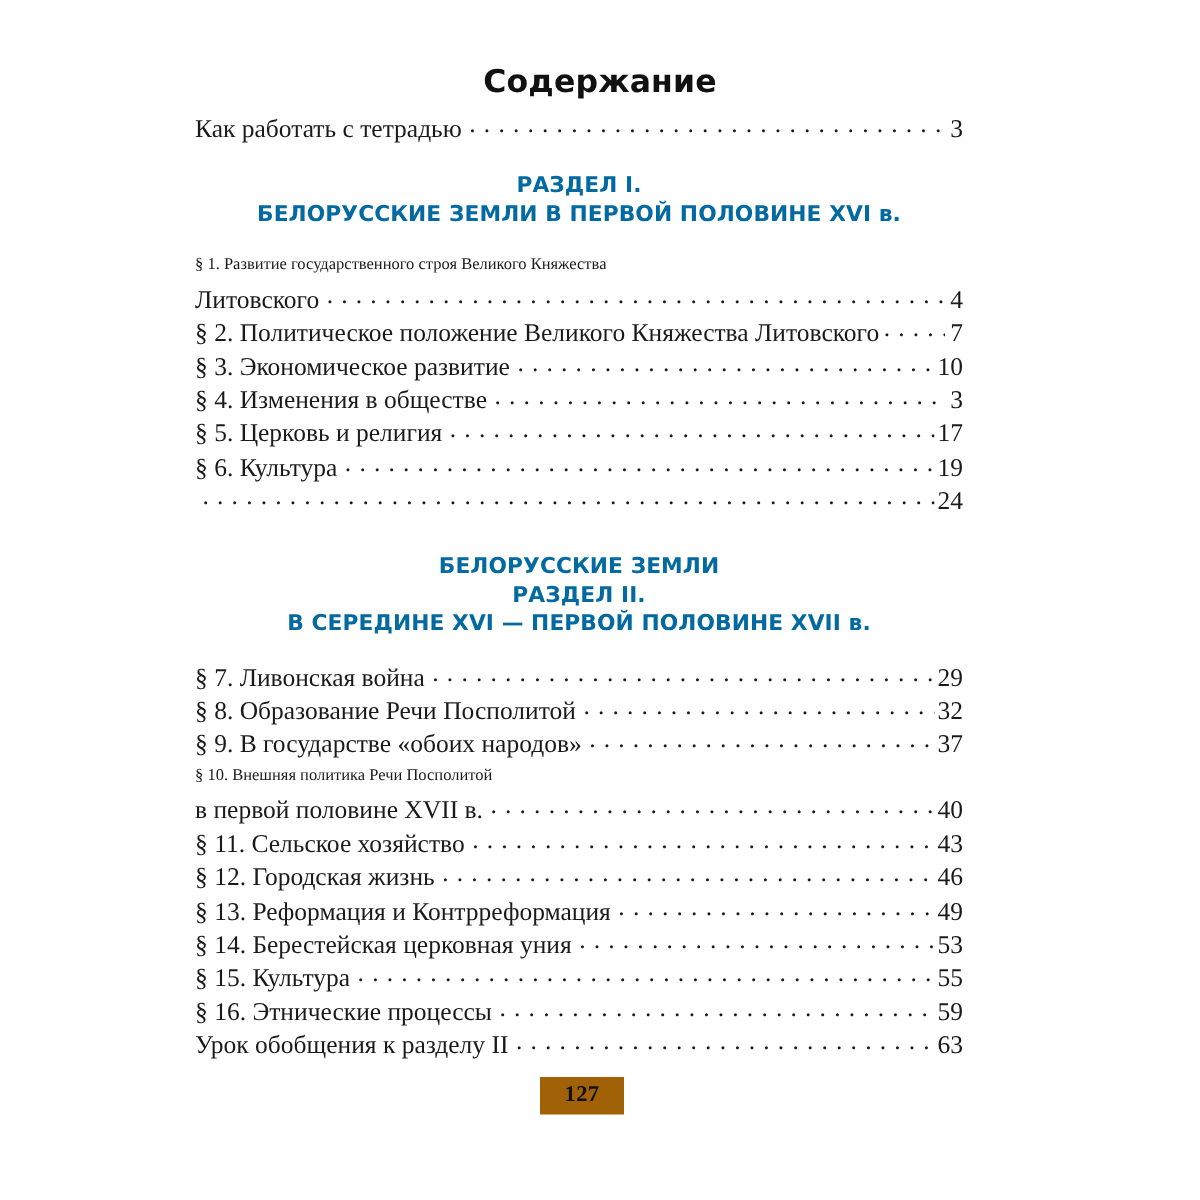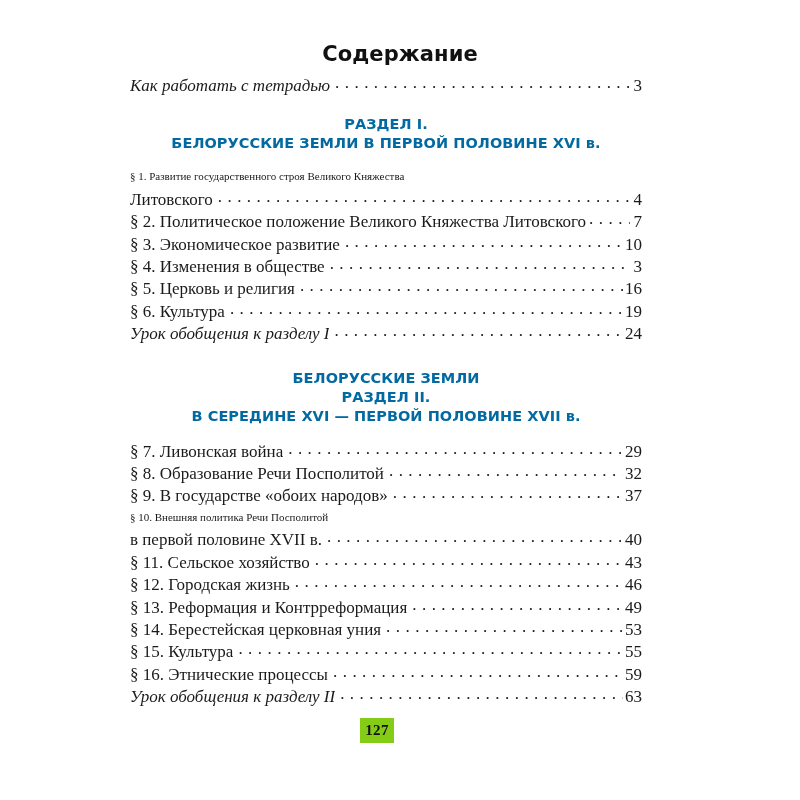--- a/index.html
+++ b/index.html
@@ -97,37 +97,37 @@
   .entry .page-no {
     flex: 0 0 auto;
     text-align: right;
     min-width: 10px;
   }
 
   
   .entry.tight .leader { margin-left: 3px; }
 
   
-  .entry.italic .label { font-style: italic; }
+  .entry.italic .label { }
 
   
   .entry-wrap {
     font-size: 11px;
     line-height: 21.4px;
     white-space: nowrap;
   }
 
   
   .page-number-box {
     position: absolute;
     left: 360px;
     top: 718px;
-    width: 34px;
+    width: 56px;
     height: 25px;
-    background: #84cc16;
+    background: #a16207;
     display: flex;
     align-items: center;
     justify-content: center;
   }
   .page-number-box .num {
     font-family: "Liberation Serif", "DejaVu Serif", serif;
     font-weight: bold;
     font-size: 15px;
     color: #111111;
     letter-spacing: 0.3px;
@@ -178,31 +178,30 @@
 
       <div class="entry">
         <span class="label">§ 4. Изменения в обществе</span>
         <span class="leader"></span>
         <span class="page-no">3</span>
       </div>
 
       <div class="entry">
         <span class="label">§ 5. Церковь и религия</span>
         <span class="leader"></span>
-        <span class="page-no">16</span>
+        <span class="page-no">17</span>
       </div>
 
       <div class="entry">
         <span class="label">§ 6. Культура</span>
         <span class="leader"></span>
         <span class="page-no">19</span>
       </div>
 
       <div class="entry italic">
-        <span class="label">Урок обобщения к разделу I</span>
         <span class="leader"></span>
         <span class="page-no">24</span>
       </div>
 
     </div>
 
     <div class="section-head sec2-head">
       <span class="head-line">БЕЛОРУССКИЕ ЗЕМЛИ</span>
       <span class="head-line">РАЗДЕЛ II.</span>
       <span class="head-line">В СЕРЕДИНЕ XVI — ПЕРВОЙ ПОЛОВИНЕ XVII в.</span>

